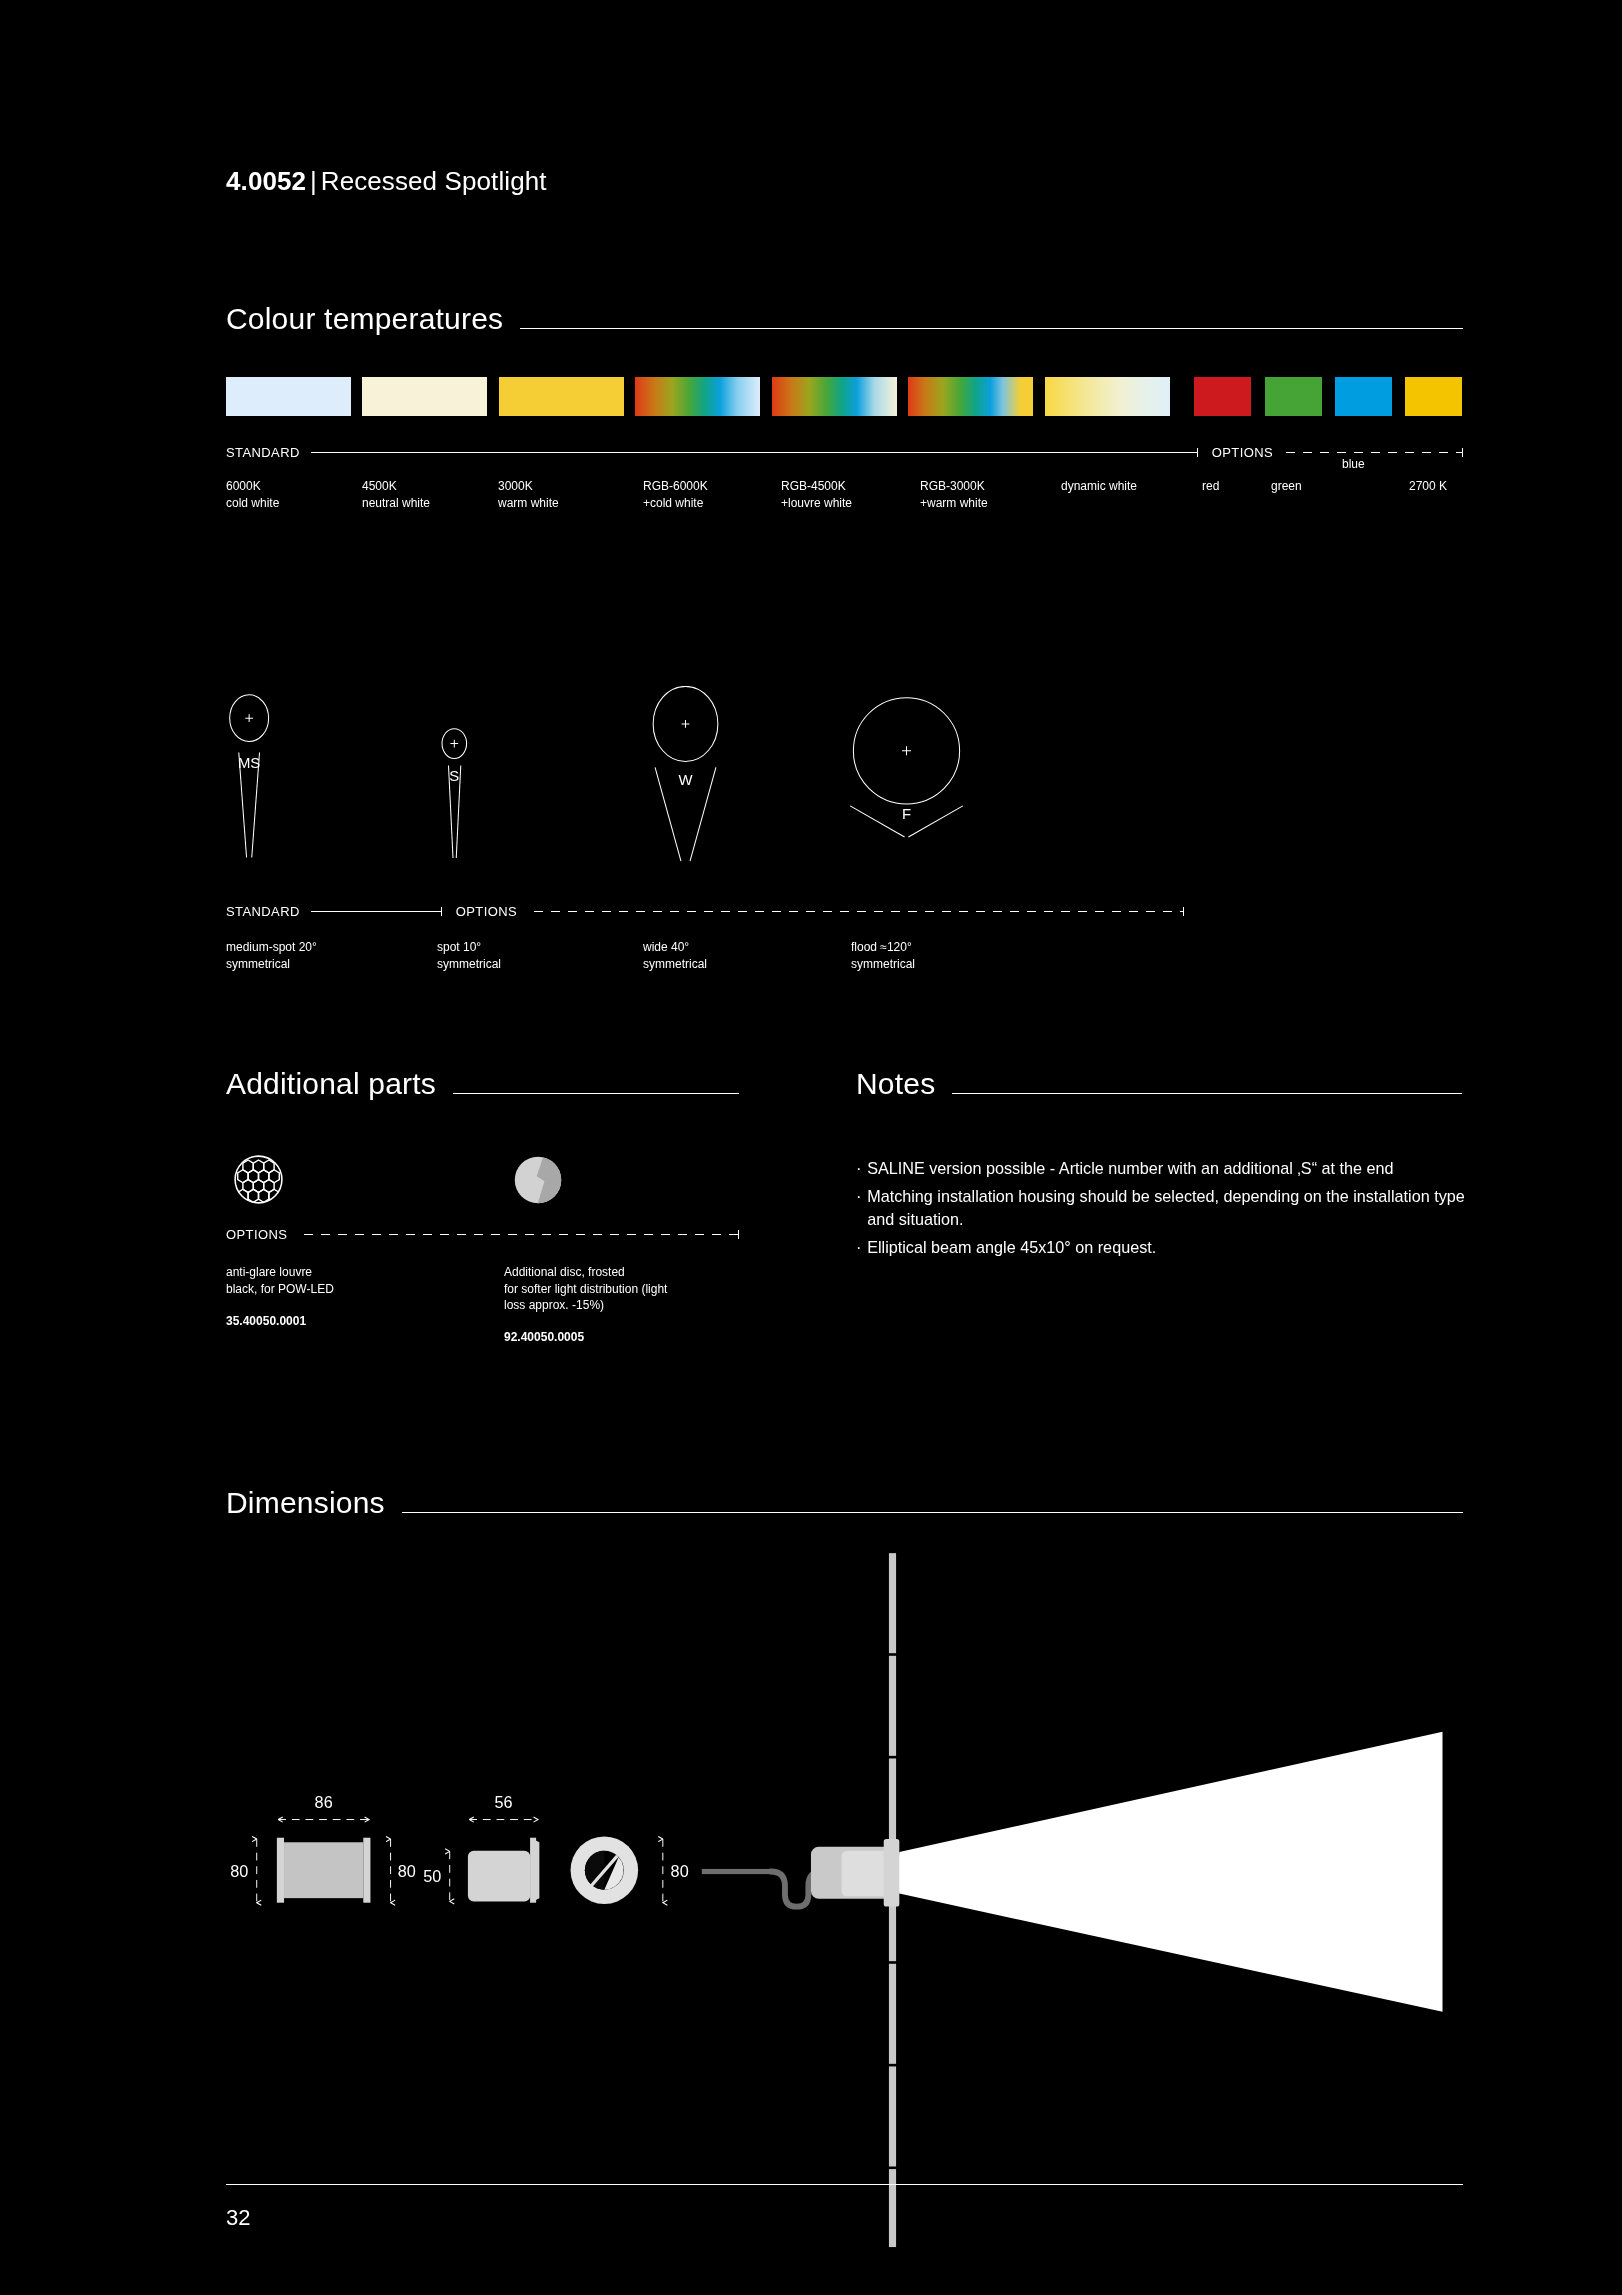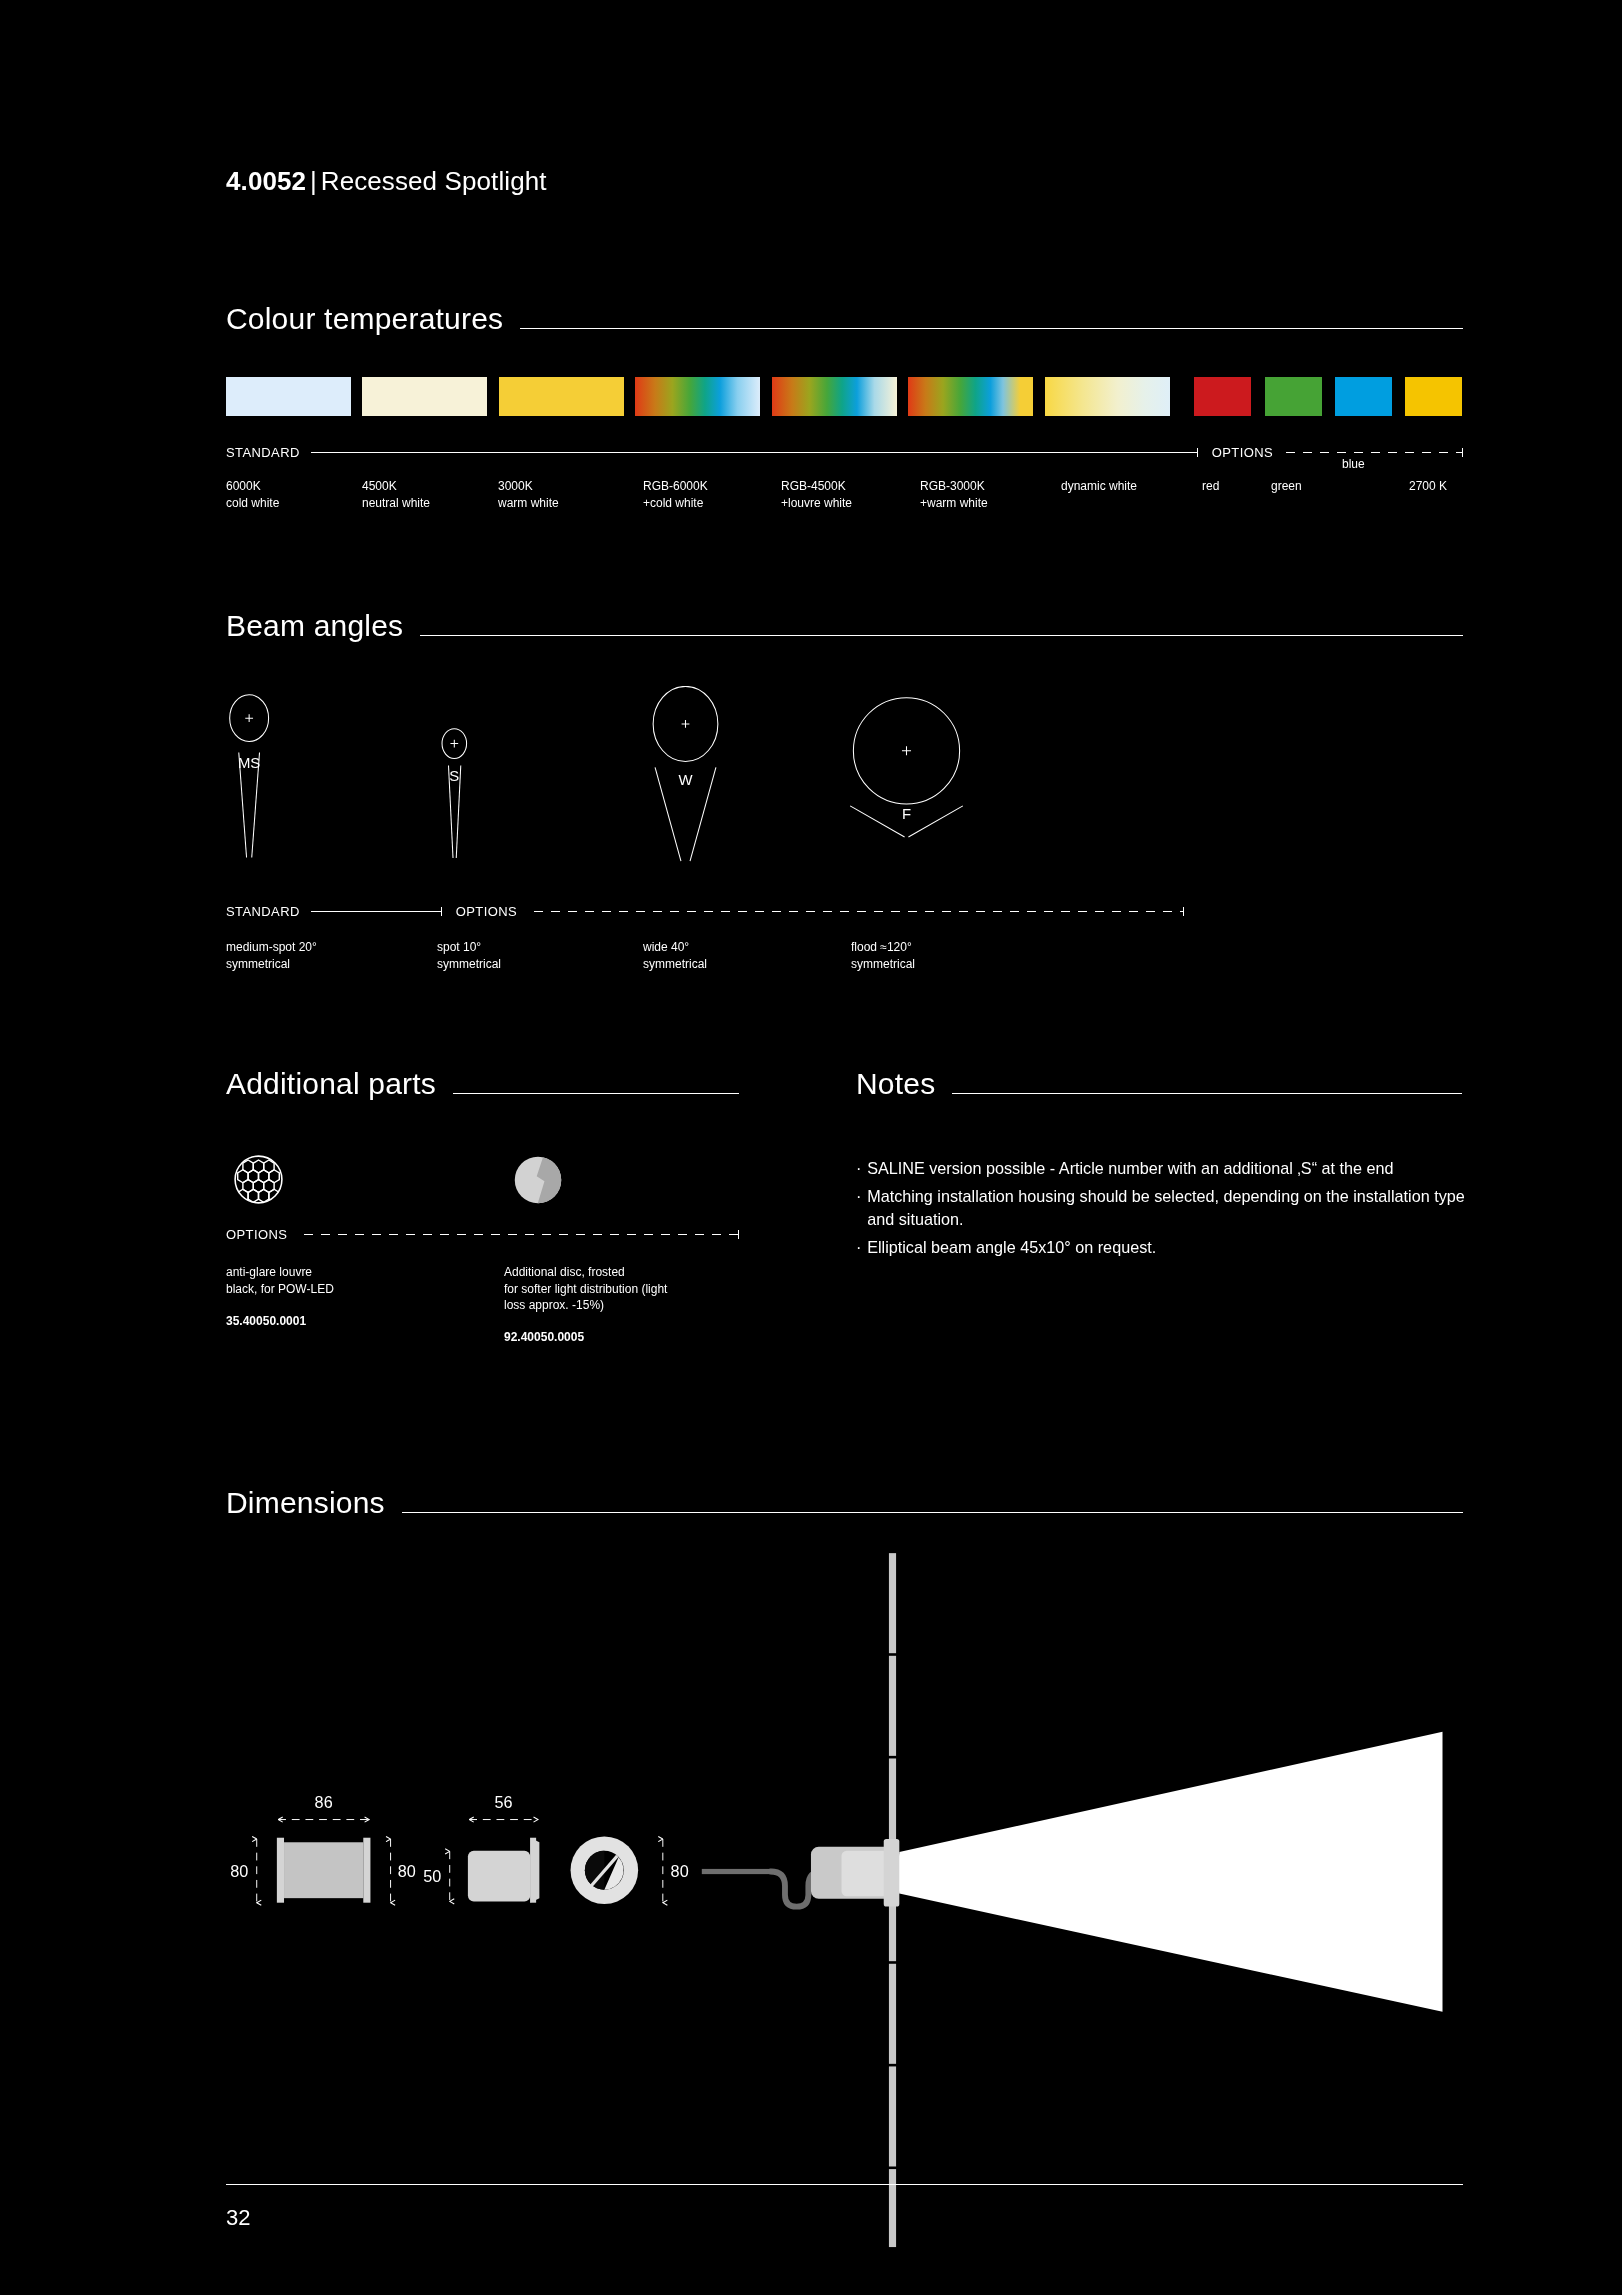--- a/index.html
+++ b/index.html
@@ -169,24 +169,20 @@
   <div class="caption" style="left:1271px; top:478px;">
     <div>green</div>
   </div>
   <div class="caption" style="left:1342px; top:456px;">
     <div>blue</div>
   </div>
   <div class="caption" style="left:1409px; top:478px;">
     <div>2700 K</div>
   </div>
 
-  <div class="section-head" style="left:226px; top:611px; width:1237px;">
-    <h2>Beam angles</h2>
-    <div class="rule"></div>
-  </div>
 
   <div class="beam" style="left:214px; top:689px;">
     <svg width="104" height="188" viewBox="0 0 160 290">
       <ellipse cx="54" cy="45" rx="30" ry="36" fill="none" stroke="#fff" stroke-width="1.6"></ellipse>
       <path d="M48 45 h12 M54 39 v12" stroke="#fff" stroke-width="1.6"></path>
       <line x1="38" y1="98" x2="50" y2="260" stroke="#fff" stroke-width="1.6"></line>
       <line x1="70" y1="98" x2="58" y2="260" stroke="#fff" stroke-width="1.6"></line>
       <text x="54" y="122" fill="#fff" font-size="23" font-family="Liberation Sans, sans-serif" font-weight="300" text-anchor="middle">MS</text>
     </svg>
   </div>

